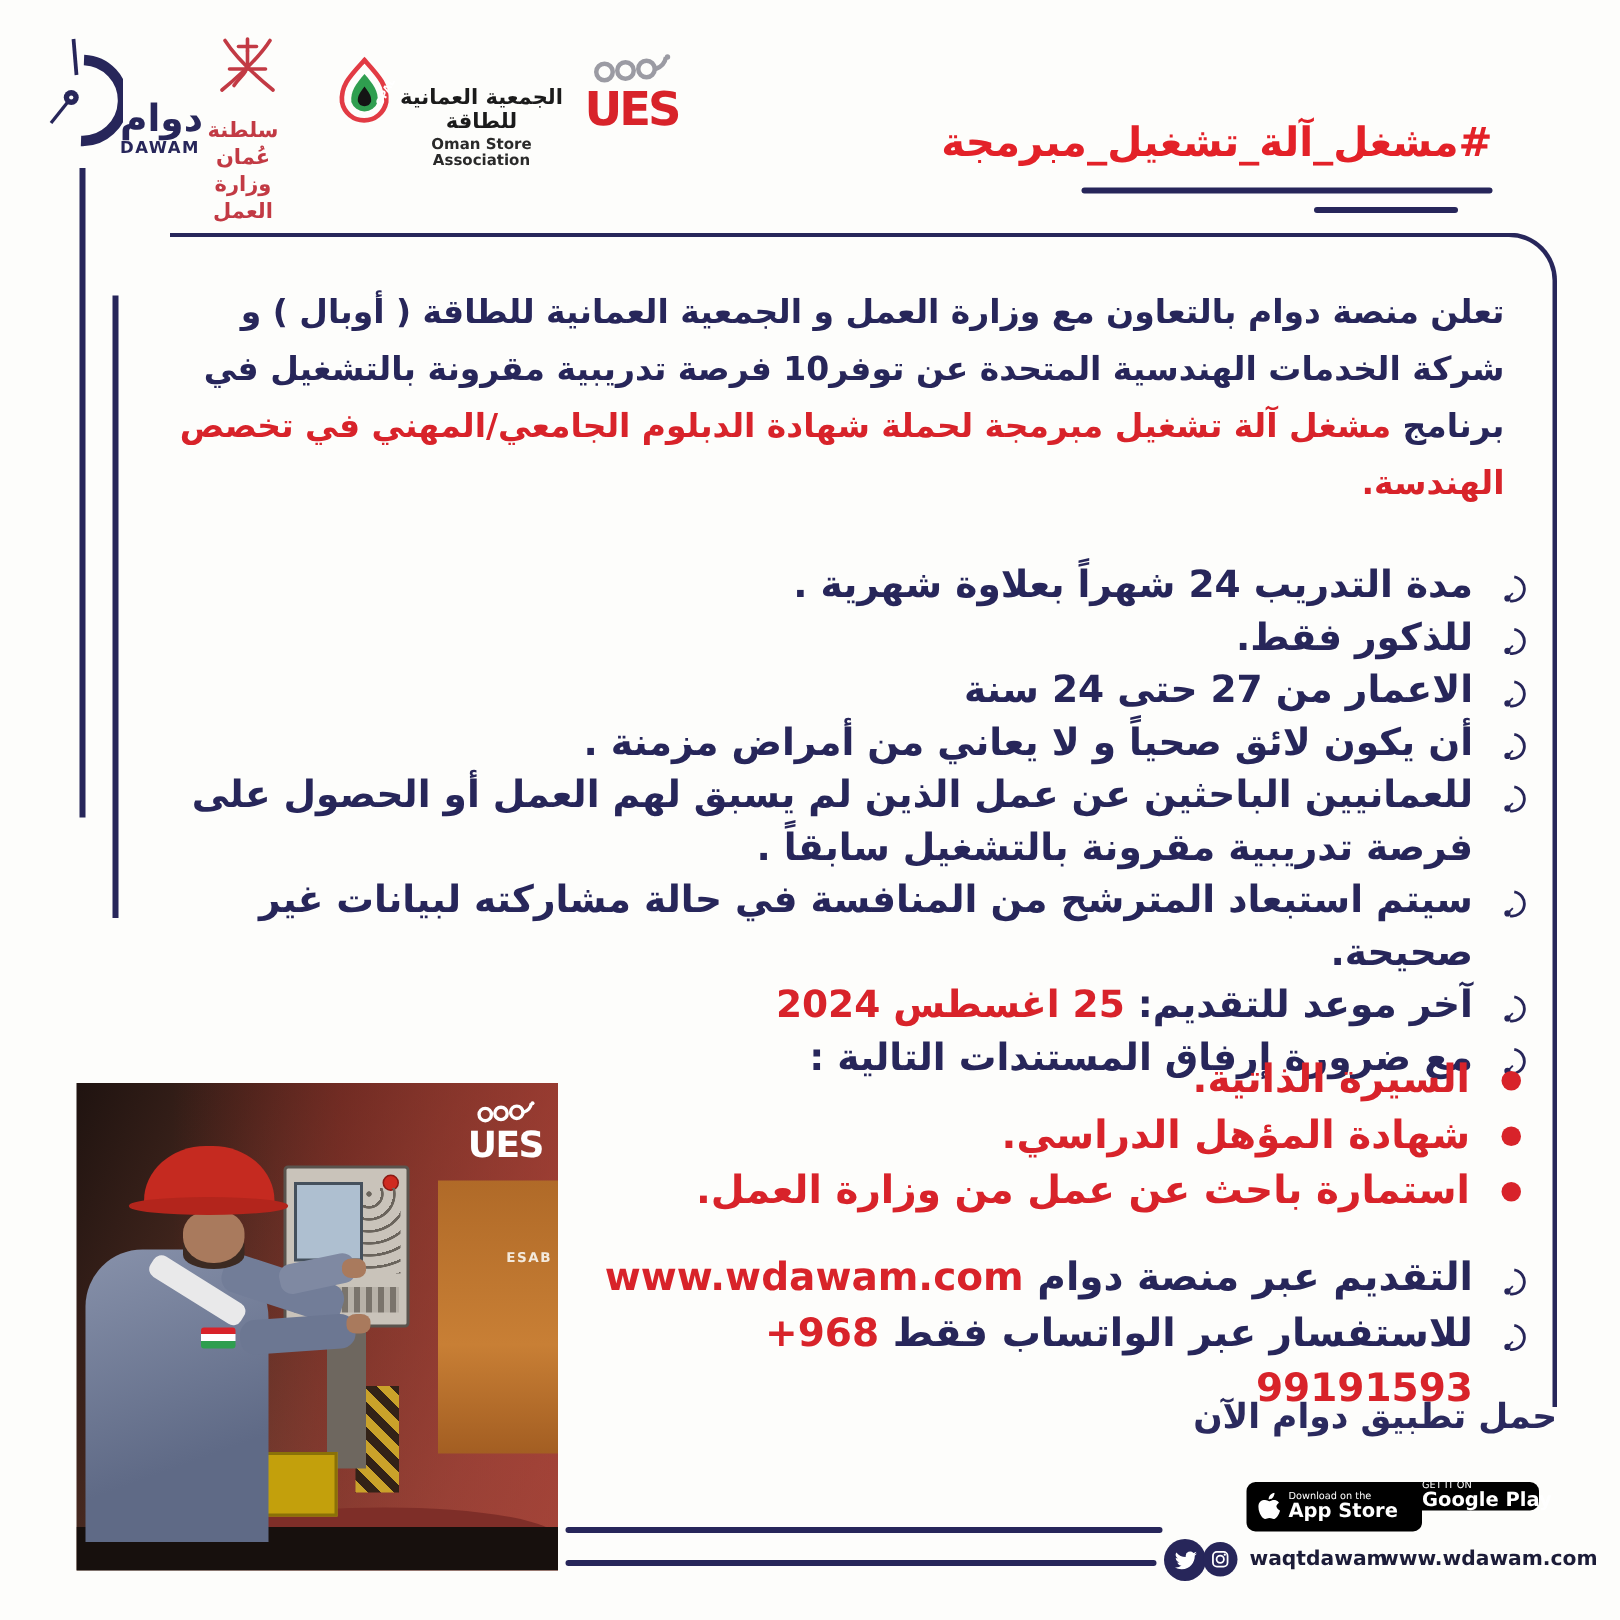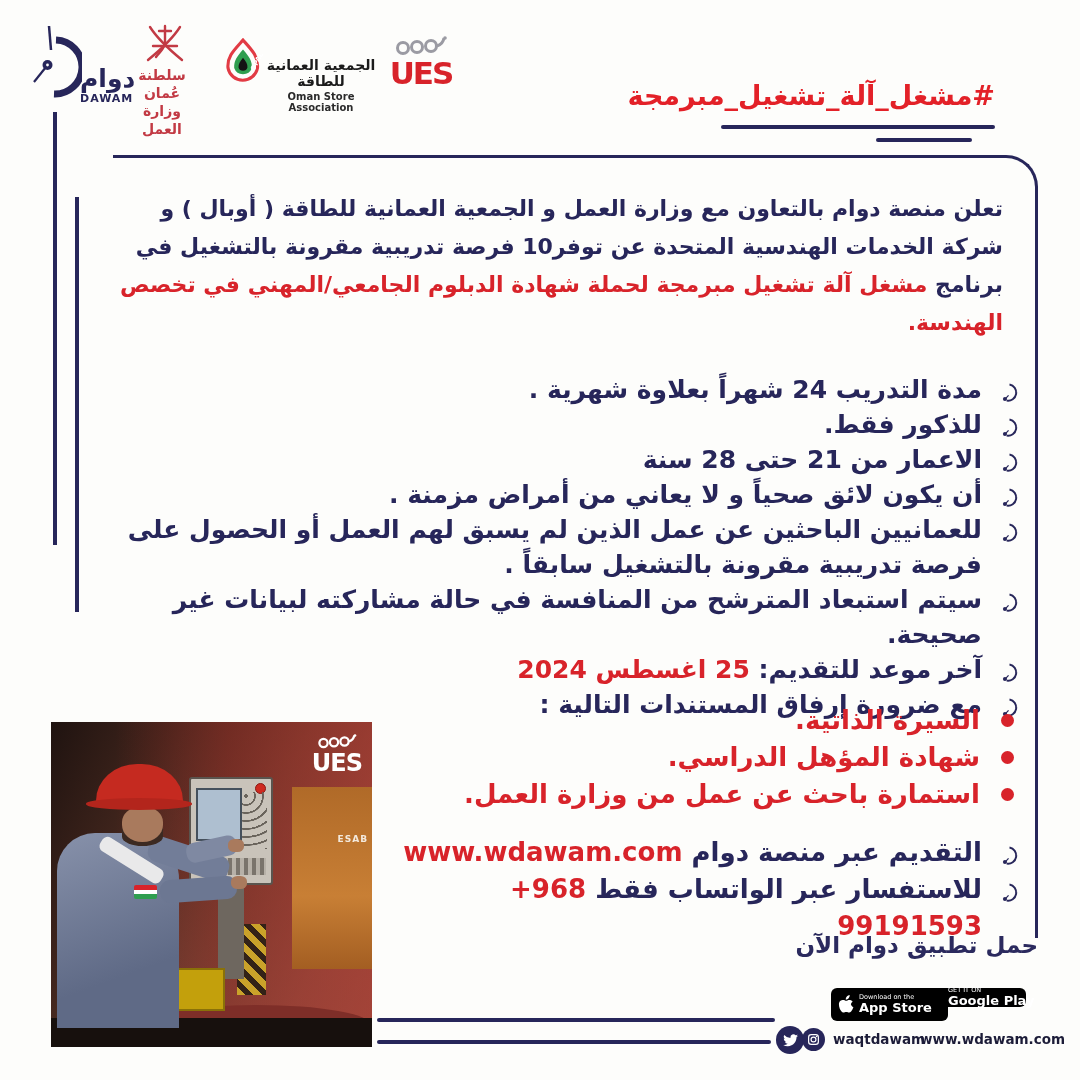--- a/index.html
+++ b/index.html
@@ -106,21 +106,21 @@
       <g fill="none" stroke="#c23a44" stroke-width="2.4" stroke-linecap="round">
         <path d="M8 5 C15 16 29 29 40 38"></path>
         <path d="M38 5 C31 16 17 29 6 38"></path>
         <path d="M23 4 v8"></path>
         <path d="M17 9 h12"></path>
         <path d="M23 12 v8 c0 7 -5 9 -9 15"></path>
         <path d="M11 24 h24"></path>
       </g>
     </svg>
   </div>
-  <div class="abs ministry-txt" style="left:122px;top:66px;">
+  <div class="abs ministry-txt" style="left:122px;top:78px;">
     <div>سلطنة عُمان</div>
     <div>وزارة العمل</div>
   </div>
 
   <div class="abs" style="left:222px;top:37px;">
     <svg width="42" height="60" viewBox="0 0 40 58">
       <path d="M20 3 C29 13 35 19 34 30 A14.5 14.5 0 0 1 5.5 30 C4.5 19 11 13 20 3 Z" fill="none" stroke="#e23b44" stroke-width="3"></path>
       <path d="M20 12 C26 19 29 23 28.5 30 A9 9 0 0 1 11.5 30 C11 23 14 19 20 12 Z" fill="#2f9e4f"></path>
       <path d="M20 20 C23 24 24.5 26 24.3 29.5 A4.5 4.5 0 0 1 15.7 29.5 C15.5 26 17 24 20 20 Z" fill="#141414"></path>
       <text x="31" y="33" font-size="6.5" font-weight="bold" fill="#ffffff" transform="rotate(-62 31 33)">OPAL</text>
@@ -175,21 +175,21 @@
           </svg></span>
       <span>للذكور فقط.</span>
     </div>
 
     <div class="req-item">
       <span class="req-icon"><svg width="17" height="21" viewBox="0 0 18 22">
             <path d="M9 1.5 A 8.5 8.5 0 1 1 6 18.5" fill="none" stroke="#27265a" stroke-width="2"></path>
             <line x1="8" y1="13" x2="3.8" y2="17.5" stroke="#27265a" stroke-width="1.3"></line>
             <circle cx="4.2" cy="16.8" r="2.2" fill="#27265a"></circle>
           </svg></span>
-      <span>الاعمار من 21 حتى 28 سنة</span>
+      <span>الاعمار من 27 حتى 24 سنة</span>
     </div>
 
     <div class="req-item">
       <span class="req-icon"><svg width="17" height="21" viewBox="0 0 18 22">
             <path d="M9 1.5 A 8.5 8.5 0 1 1 6 18.5" fill="none" stroke="#27265a" stroke-width="2"></path>
             <line x1="8" y1="13" x2="3.8" y2="17.5" stroke="#27265a" stroke-width="1.3"></line>
             <circle cx="4.2" cy="16.8" r="2.2" fill="#27265a"></circle>
           </svg></span>
       <span>أن يكون لائق صحياً و لا يعاني من أمراض مزمنة .</span>
     </div>

